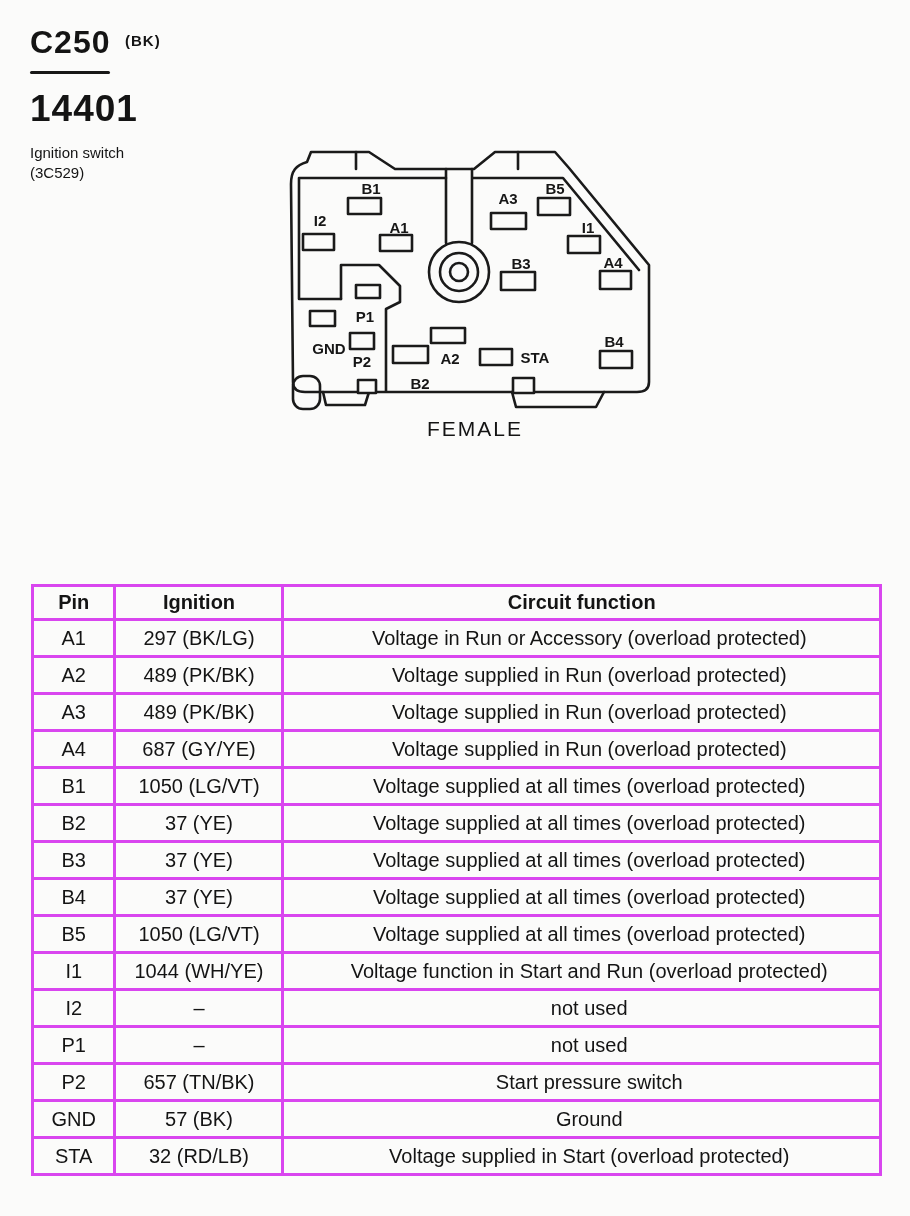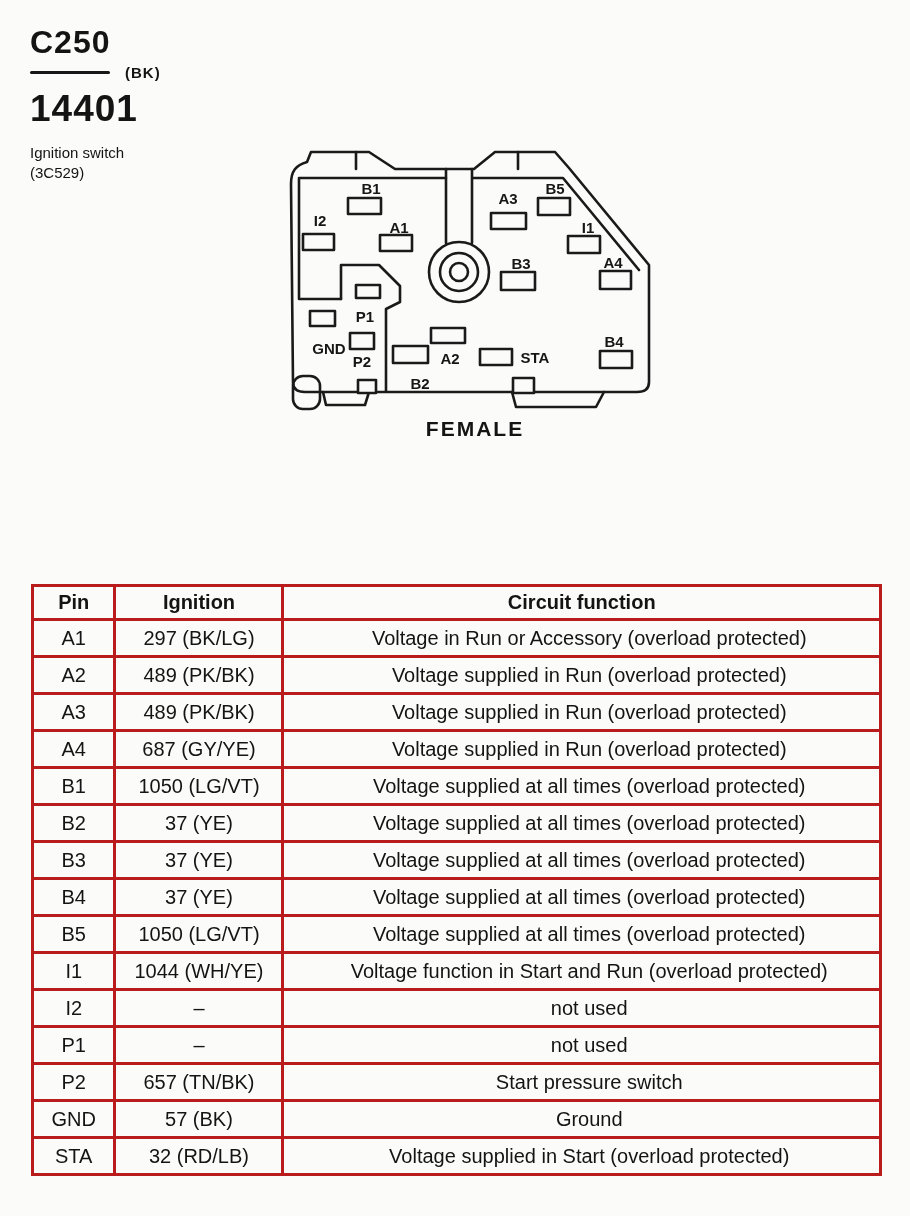--- a/index.html
+++ b/index.html
@@ -18,47 +18,47 @@
   .connector-id{
     font-size:32px;font-weight:bold;letter-spacing:1px;line-height:1;
     display:inline-block;
   }
   .connector-underline{
     position:absolute;left:0;top:45px;width:80px;height:3px;background:#171717;
     border-radius:2px;
   }
   .color-code{
     font-size:15px;font-weight:bold;letter-spacing:1px;
-    position:absolute;left:95px;top:6px;margin-top:32px;
+    position:absolute;left:95px;top:6px;
   }
   .part-number{
     position:absolute;left:30px;top:90px;
     font-size:37px;font-weight:bold;letter-spacing:1px;line-height:1;
   }
   .component{position:absolute;left:30px;top:143px;font-size:15px;line-height:20px;}
 
   
   .diagram{position:absolute;left:283px;top:138px;width:374px;height:304px;}
   .diagram svg{display:block;}
   .female-label{
     position:absolute;left:400px;top:417px;width:150px;
-    text-align:center;font-size:21px;font-weight:bold;letter-spacing:2px;
+    text-align:center;font-size:21px;font-weight:normal;letter-spacing:2px;
   }
 
   
   table.pinout{
     position:absolute;left:31px;top:584px;
     border-collapse:collapse;
     font-size:20px;
     table-layout:fixed;
     width:851px;
     background:#fff0;
   }
   .pinout th,.pinout td{
-    border:3px solid #b91c1c;
+    border:3px solid #d946ef;
     height:34px;
     padding:0;
     overflow:hidden;
     white-space:nowrap;
   }
   .pinout th{font-weight:bold;text-align:center;height:31px;}
   .col-pin{width:82px;}
   .col-circuit{width:167px;}
   .col-function{width:594px;}
   td.cell-pin{text-align:center;}

